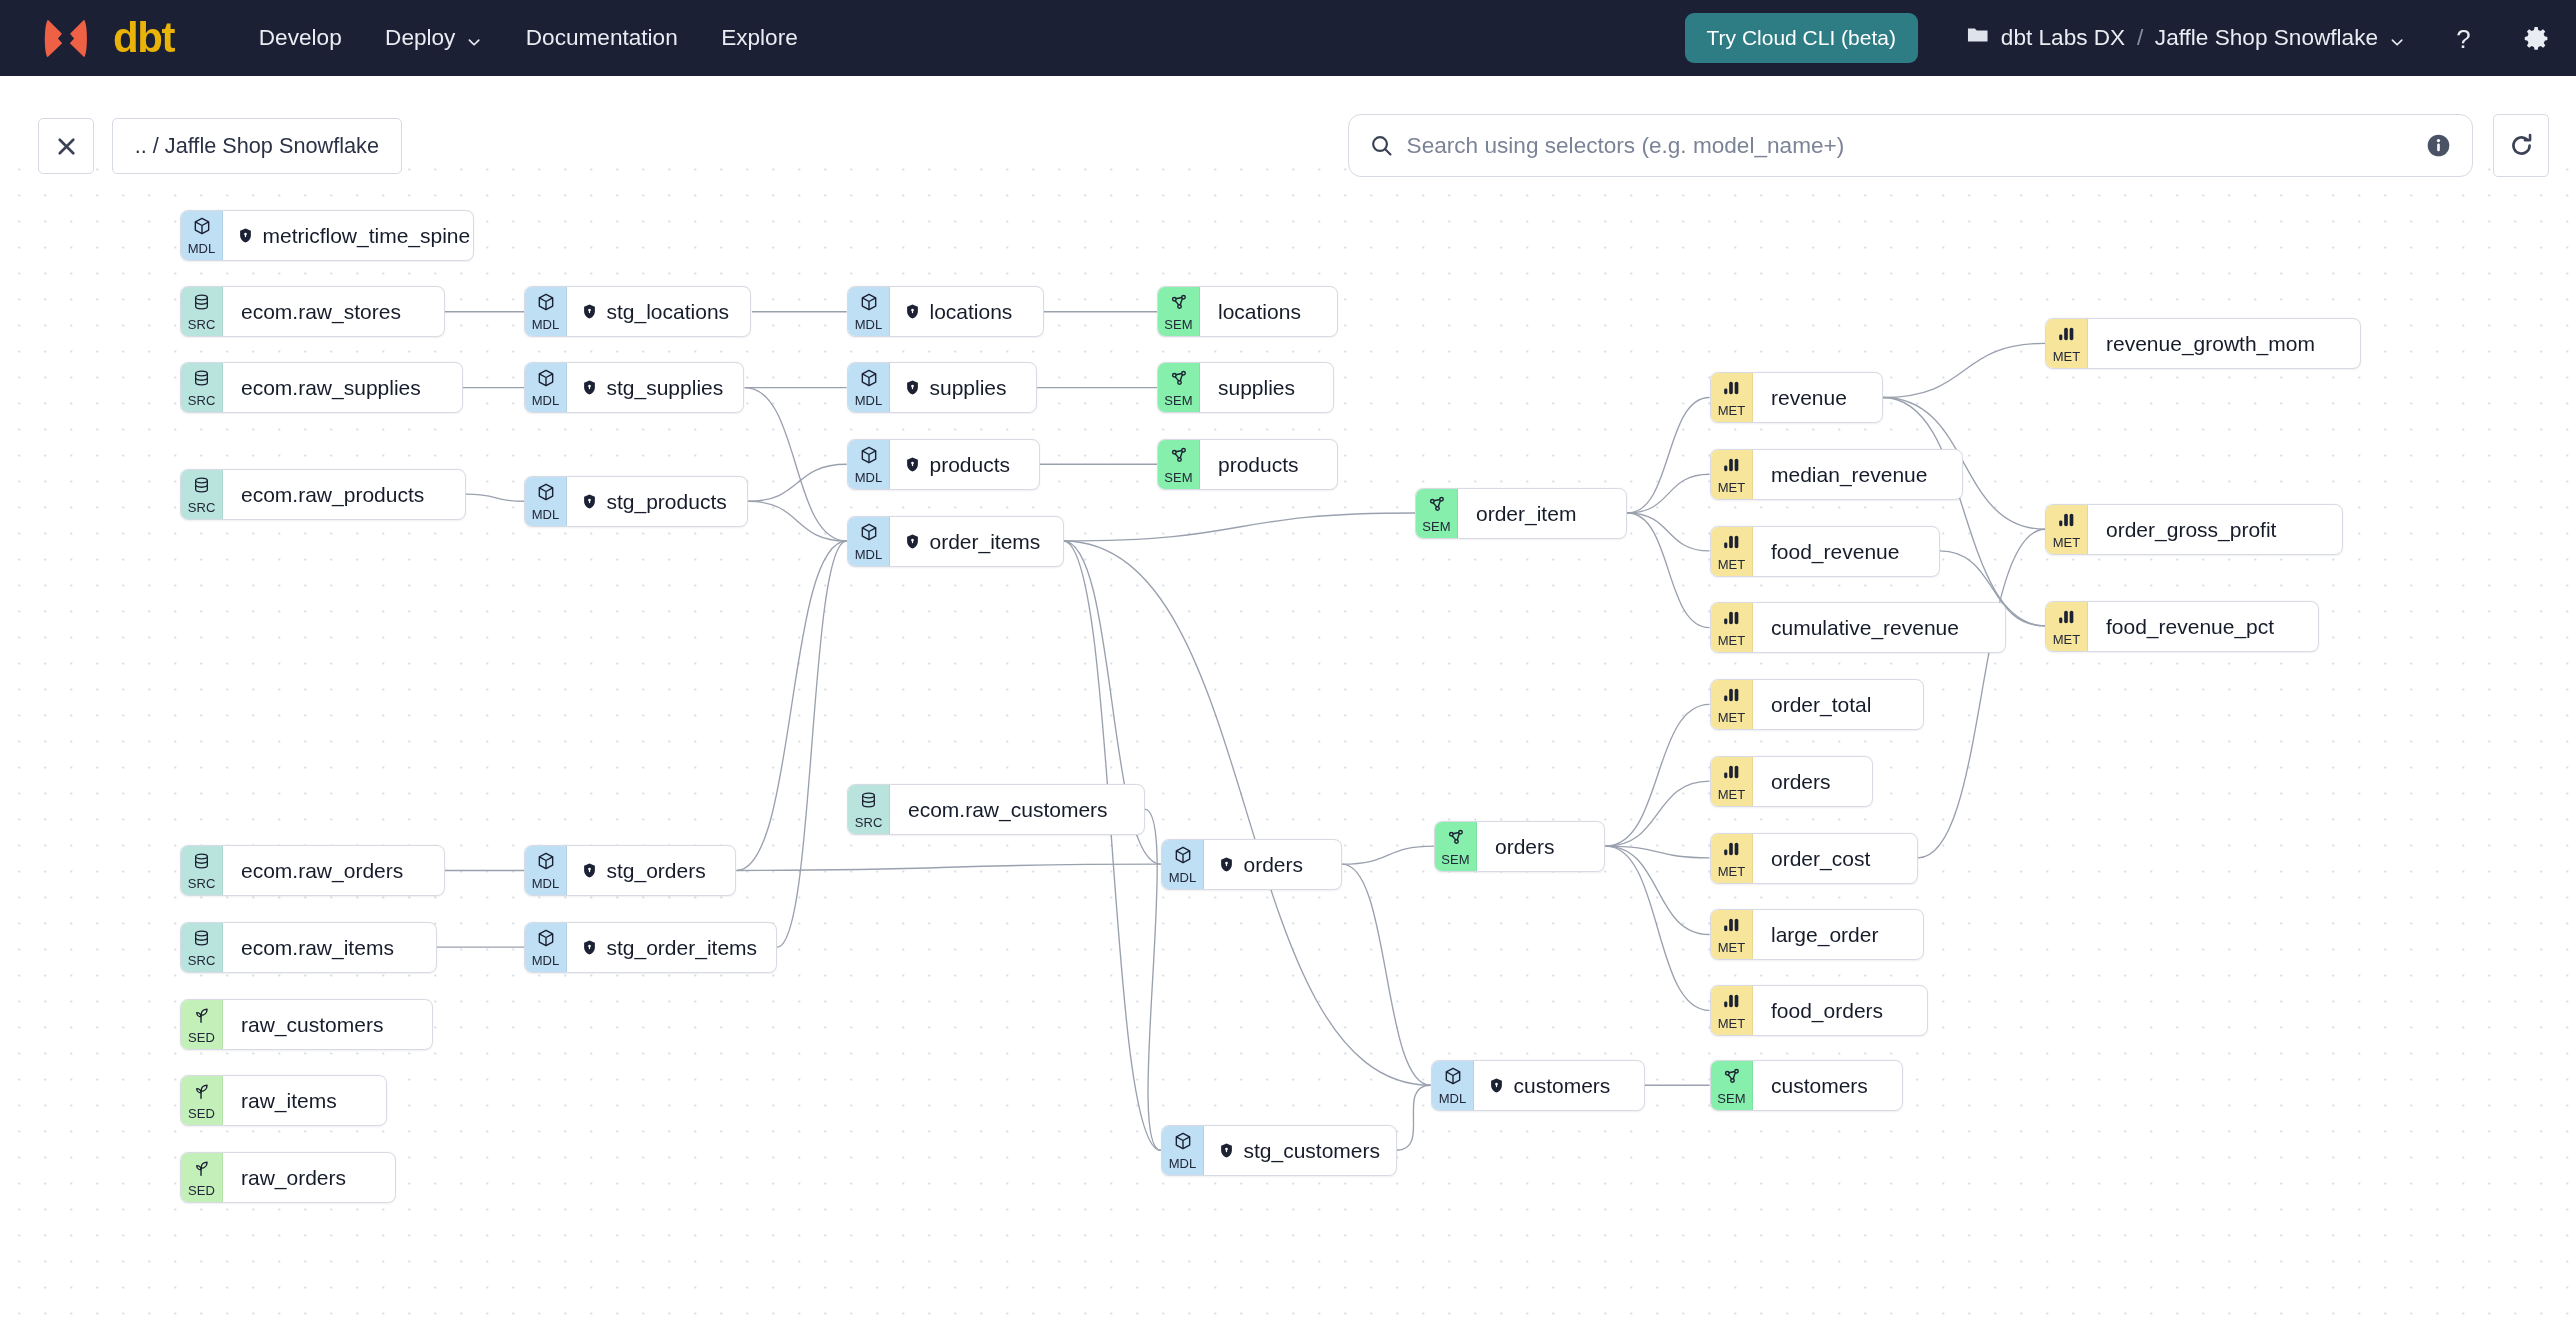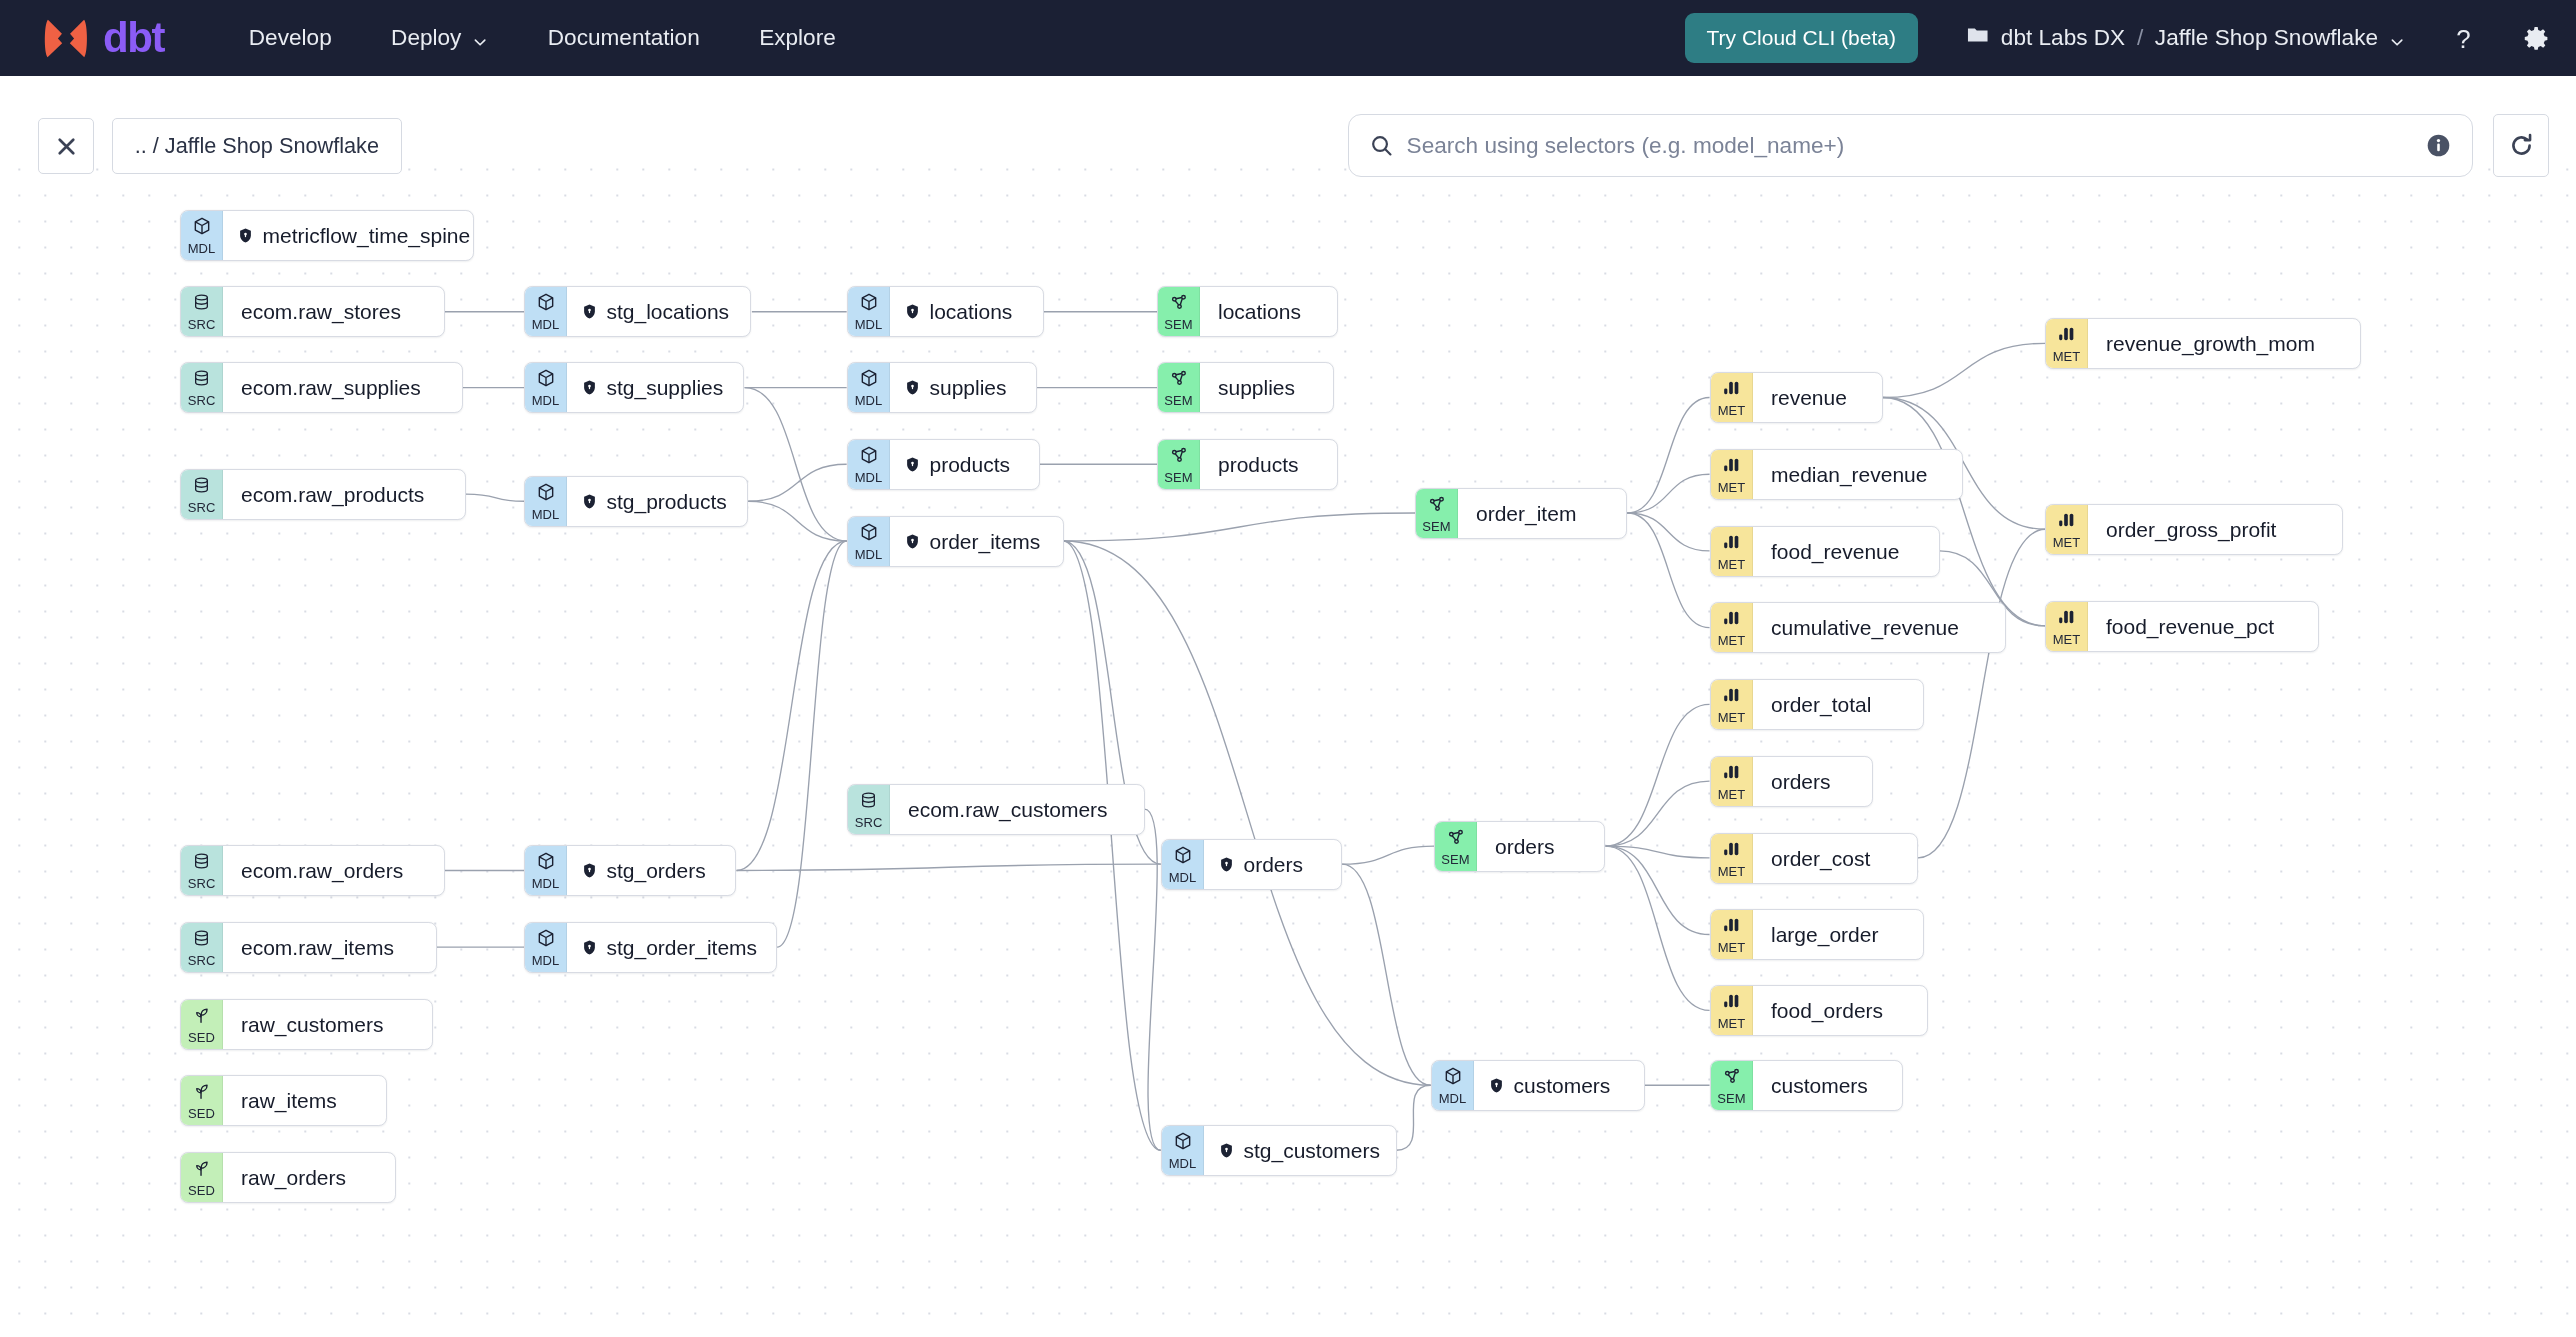--- a/index.html
+++ b/index.html
@@ -14,24 +14,24 @@
   #topnav {
     position: absolute; left: 0; top: 0;
     width: 2576px; height: 76px;
     background: #1b2034;
     display: flex; align-items: center;
     z-index: 40;
   }
   #logo-wrap { display: flex; align-items: center; margin-left: 38px; }
   .logo-mark { width: 56px; height: 51px; }
   .logo-text {
-    color: #8b5cf6; font-size: 42px; font-weight: bold;
-    letter-spacing: -1.4px; margin-left: 9px; line-height: 1;
-  }
-  .nav-links { display: flex; align-items: flex-start; margin-left: 63px; gap: 16px; }
+    color: #eab308; font-size: 42px; font-weight: bold;
+    letter-spacing: -1.4px; margin-left: 19px; line-height: 1;
+  }
+  .nav-links { display: flex; align-items: flex-start; margin-left: 63px; gap: 0; }
   .nav-link {
     color: #e9ecf2; font-size: 22.6px; padding: 0 21.7px;
     display: flex; align-items: center; gap: 10.8px; cursor: pointer;
     white-space: nowrap;
   }
   .chev { display: inline-block; width: 16.2px; height: 16.2px; }
   .nav-right {
     margin-left: auto; display: flex; align-items: center;
     gap: 12px; margin-right: 25px;
   }

